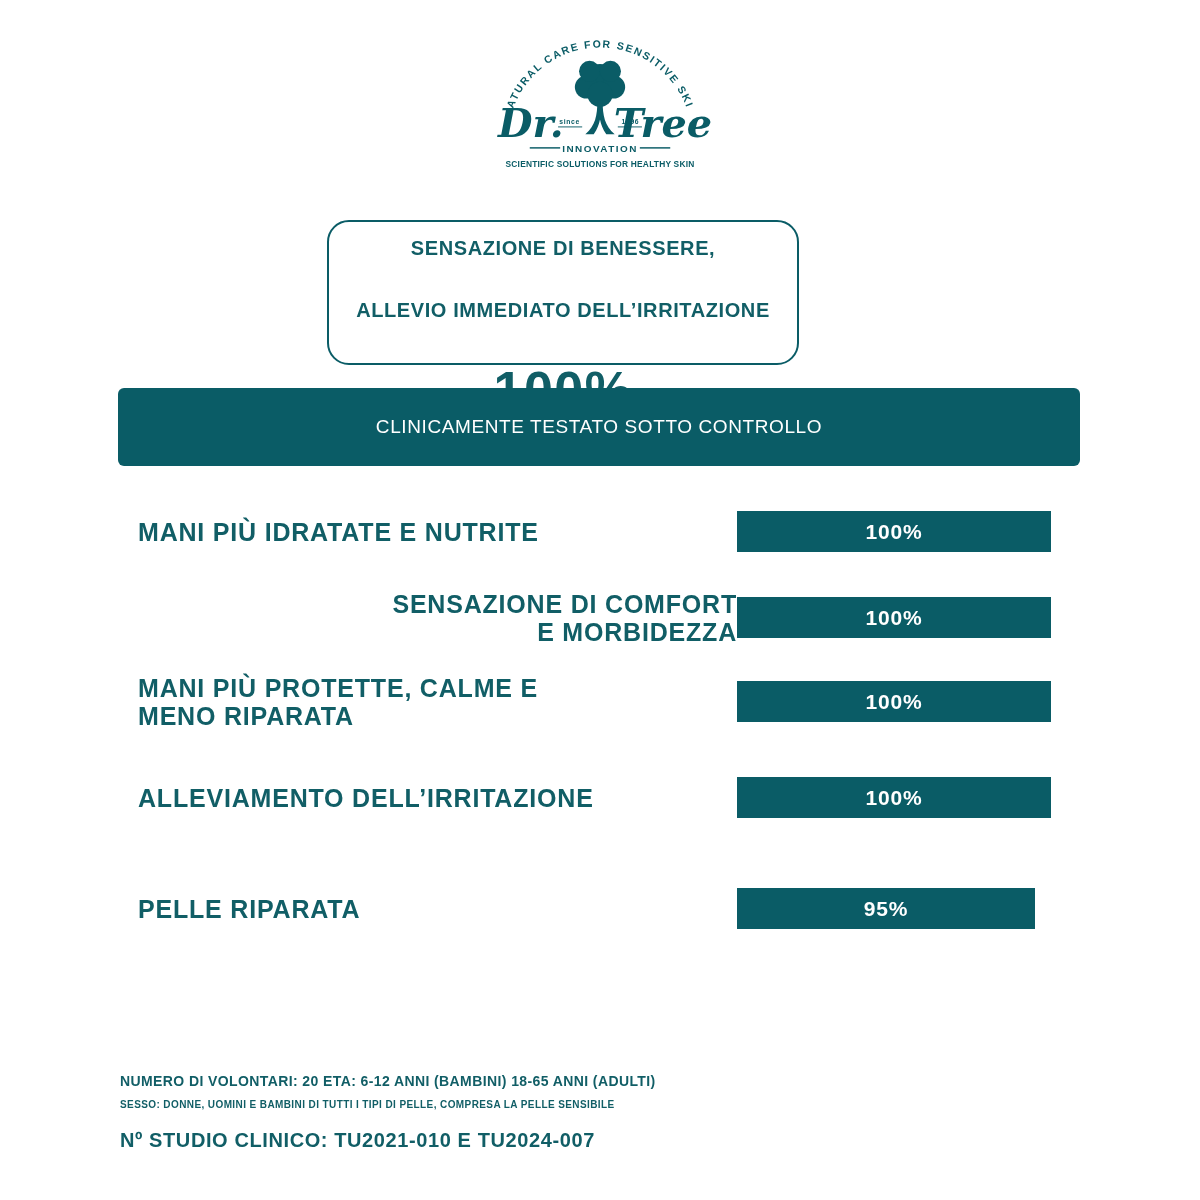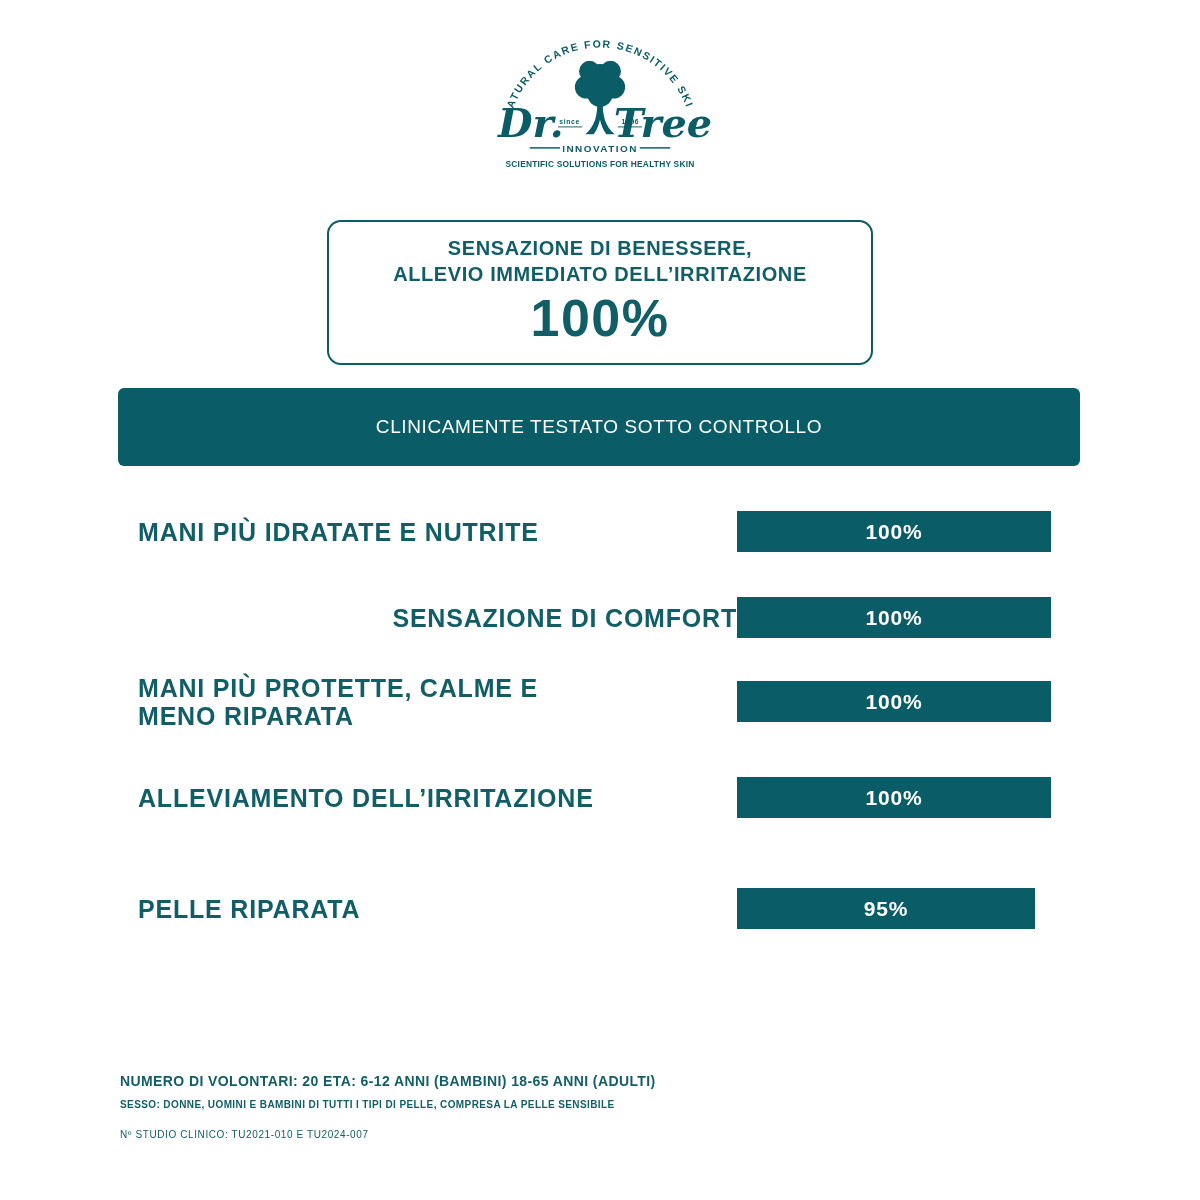--- a/index.html
+++ b/index.html
@@ -13,24 +13,25 @@
   .logo{position:absolute;left:495px;top:42px;width:210px;height:130px;}
   .logo svg{overflow:visible;}
   .arc-text{font-family:"Liberation Sans",sans-serif;font-weight:700;font-size:10px;letter-spacing:1.6px;fill:var(--teal);}
   .script-text{font-family:"DejaVu Serif",serif;font-style:italic;font-weight:700;font-size:38px;fill:var(--teal);}
   .since-text{font-family:"Liberation Sans",sans-serif;font-weight:700;font-size:6.5px;letter-spacing:0.6px;fill:var(--teal);}
   .innovation-text{font-family:"Liberation Sans",sans-serif;font-weight:700;font-size:9.5px;letter-spacing:1.4px;fill:var(--teal);}
   .tagline-text{font-family:"Liberation Sans",sans-serif;font-weight:700;font-size:8px;letter-spacing:0.2px;fill:var(--teal);}
 
   
   .highlight-box{
-    position:absolute;left:327px;top:220px;width:546px;height:145px;
-    border:2px solid var(--teal);border-radius:14px;box-sizing:border-box;
+    position:absolute;left:327px;top:220px;width:472px;height:145px;
+    border:2px solid var(--teal);border-radius:22px;box-sizing:border-box;
     display:flex;flex-direction:column;align-items:center;justify-content:flex-start;
     padding-top:13px;
+    gap:36px;
   }
   .highlight-line{color:var(--ink);font-weight:700;font-size:20px;line-height:26px;letter-spacing:0.6px;text-align:center;}
   .highlight-value{color:var(--ink);font-weight:700;font-size:52px;line-height:56px;letter-spacing:1.5px;margin-top:3px;}
 
   
   .banner{
     position:absolute;left:118px;top:388px;width:962px;height:78px;
     background:var(--teal);border-radius:6px;
     display:flex;flex-direction:column;align-items:center;justify-content:center;gap:2px;
   }
@@ -42,21 +43,21 @@
   .result-row{position:absolute;left:138px;width:913px;height:41px;display:flex;align-items:center;}
   .row-0{top:511px;} .row-1{top:597px;text-align:right;} .row-2{top:681px;justify-content:space-between;} .row-3{top:777px;} .row-4{top:888px;}
   .result-label{width:599px;flex:none;color:var(--ink);font-weight:700;font-size:25px;line-height:28px;letter-spacing:0.8px;}
   .result-track{width:314px;flex:none;height:41px;}
   .result-bar{height:41px;background:var(--teal);display:flex;align-items:center;justify-content:center;}
   .result-value{color:#ffffff;font-weight:700;font-size:21px;letter-spacing:0.8px;}
 
   
   .footnote-1{position:absolute;left:120px;top:1073px;color:var(--ink);font-weight:700;font-size:14px;letter-spacing:0.4px;}
   .footnote-2{position:absolute;left:120px;top:1099px;color:var(--ink);font-weight:700;font-size:10px;letter-spacing:0.4px;}
-  .footnote-study{position:absolute;left:120px;top:1129px;color:var(--ink);font-weight:400;font-size:10px;letter-spacing:0.6px;}
+  .footnote-study{position:absolute;left:120px;top:1129px;color:var(--ink);font-weight:700;font-size:20px;letter-spacing:0.6px;}
 </style>
 </head>
 <body style="--teal: #0a5c66; --ink: #115e66; background: rgb(255, 255, 255);">
 
 <header class="logo">
   <svg width="210" height="130" viewBox="0 0 200 124" xmlns="http://www.w3.org/2000/svg">
     <path id="arcpath" d="M 16 67 A 88 88 0 0 1 184 67" fill="none"></path>
     <text class="arc-text">
       <textPath href="#arcpath" startOffset="50%" text-anchor="middle">NATURAL CARE  FOR SENSITIVE SKIN</textPath>
     </text>
@@ -105,20 +106,21 @@
     <div class="result-track">
       <div class="result-bar" style="width: 314px;">
         <span class="result-value">100%</span>
       </div>
     </div>
   </div>
 
   <div class="result-row row-1">
     <div class="result-label">
         <div>SENSAZIONE DI COMFORT</div>
+        <div>E MORBIDEZZA</div>
       </div>
     <div class="result-track">
       <div class="result-bar" style="width: 314px;">
         <span class="result-value">100%</span>
       </div>
     </div>
   </div>
 
   <div class="result-row row-2">
     <div class="result-label">

